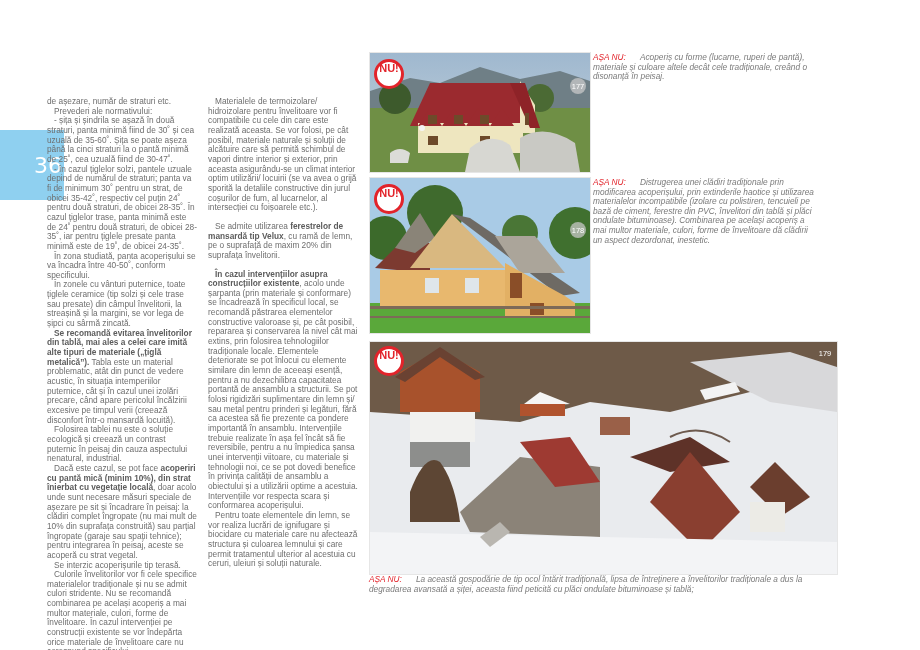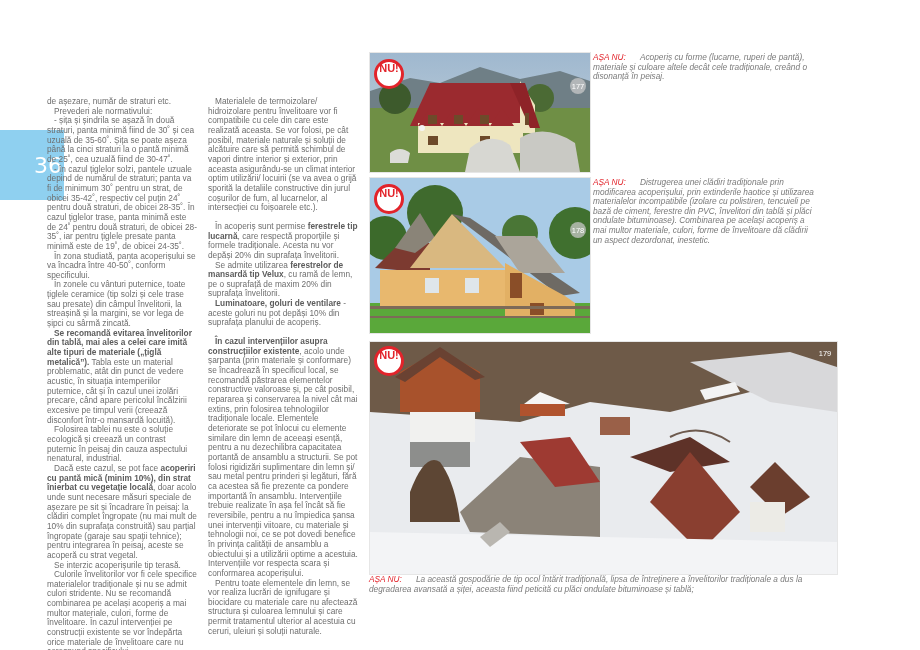--- a/index.html
+++ b/index.html
@@ -60,23 +60,21 @@
   <p class="ind"><b>Se recomandă evitarea învelitorilor din tablă, mai ales a celei care imită alte tipuri de materiale („țiglă metalică”).</b><span> Tabla este un material problematic, atât din punct de vedere acustic, în situația intemperiilor puternice, cât și în cazul unei izolări precare, când apare pericolul încălzirii excesive pe timpul verii (creează disconfort într-o mansardă locuită).</span></p>
   <p class="ind">Folosirea tablei nu este o soluție ecologică și creează un contrast puternic în peisaj din cauza aspectului nenatural, industrial.</p>
   <p class="ind"><span>Dacă este cazul, se pot face </span><b>acoperiri cu pantă mică (minim 10%), din strat înierbat cu vegetație locală</b><span>, doar acolo unde sunt necesare măsuri speciale de așezare pe sit și încadrare în peisaj: la clădiri complet îngropate (nu mai mult de 10% din suprafața construită) sau parțial îngropate (garaje sau spații tehnice); pentru integrarea în peisaj, aceste se acoperă cu strat vegetal.</span></p>
   <p class="ind">Se interzic acoperișurile tip terasă.</p>
   <p class="ind">Culorile învelitorilor vor fi cele specifice materialelor tradiționale și nu se admit culori stridente. Nu se recomandă combinarea pe același acoperiș a mai multor materiale, culori, forme de învelitoare. În cazul intervenției pe construcții existente se vor îndepărta orice materiale de învelitoare care nu corespund specificului.</p>
 </div>
 
 <div class="col col2">
   <p class="ind">Materialele de termoizolare/ hidroizolare pentru învelitoare vor fi compatibile cu cele din care este realizată aceasta. Se vor folosi, pe cât posibil, materiale naturale și soluții de alcătuire care să permită schimbul de vapori dintre interior și exterior, prin aceasta asigurându-se un climat interior optim utilizării/ locuirii (se va avea o grijă sporită la detaliile constructive din jurul coșurilor de fum, al lucarnelor, al intersecției cu foișoarele etc.).</p>
   <div class="gap"></div>
-  <p class="ind"><span>În acoperiș sunt permise </span><b>ferestrele tip lucarnă</b><span>, care respectă proporțiile și formele tradiționale. Acesta nu vor depăși 20% din suprafața învelitorii.</span></p>
   <p class="ind"><span>Se admite utilizarea </span><b>ferestrelor de mansardă tip Velux</b><span>, cu ramă de lemn, pe o suprafață de maxim 20% din suprafața învelitorii.</span></p>
-  <p class="ind"><b>Luminatoare, goluri de ventilare</b><span> - aceste goluri nu pot depăși 10% din suprafața planului de acoperiș.</span></p>
   <div class="gap"></div>
   <p class="ind"><b>În cazul intervențiilor asupra construcțiilor existente</b><span>, acolo unde șarpanta (prin materiale și conformare) se încadrează în specificul local, se recomandă păstrarea elementelor constructive valoroase și, pe cât posibil, repararea și conservarea la nivel cât mai extins, prin folosirea tehnologiilor tradiționale locale. Elementele deteriorate se pot înlocui cu elemente similare din lemn de aceeași esență, pentru a nu dezechilibra capacitatea portantă de ansamblu a structurii. Se pot folosi rigidizări suplimentare din lemn și/ sau metal pentru prinderi și legături, fără ca acestea să fie prezente ca pondere importantă în ansamblu. Intervențiile trebuie realizate în așa fel încât să fie reversibile, pentru a nu împiedica șansa unei intervenții viitoare, cu materiale și tehnologii noi, ce se pot dovedi benefice în privința calității de ansamblu a obiectului și a utilizării optime a acestuia. Intervențiile vor respecta scara și conformarea acoperișului.</span></p>
   <p class="ind">Pentru toate elementele din lemn, se vor realiza lucrări de ignifugare și biocidare cu materiale care nu afectează structura și culoarea lemnului și care permit tratamentul ulterior al acestuia cu ceruri, uleiuri și soluții naturale.</p>
 </div>
 
 <div class="photo" style="left:369px; top:52px; width:220px; height:119px;">
   <svg width="220" height="119" viewBox="0 0 220 119">
     <defs>
         <linearGradient id="sky1" x1="0" y1="0" x2="0" y2="1">
           <stop offset="0" stop-color="#9fb8cf"></stop>

